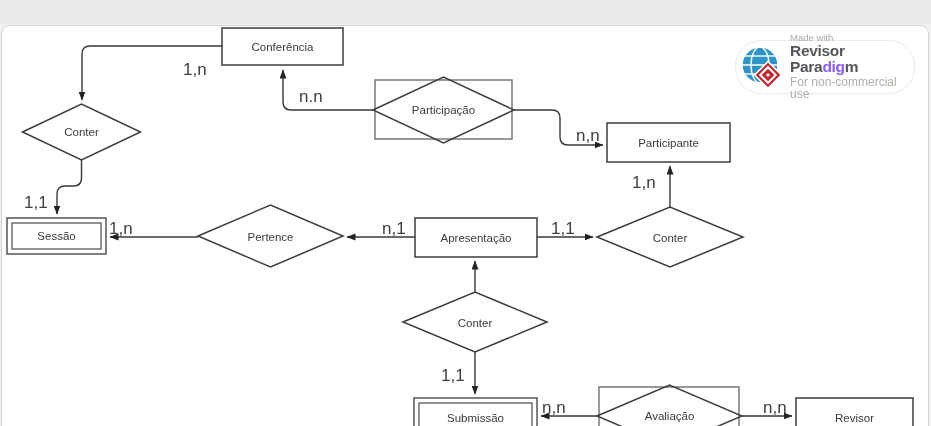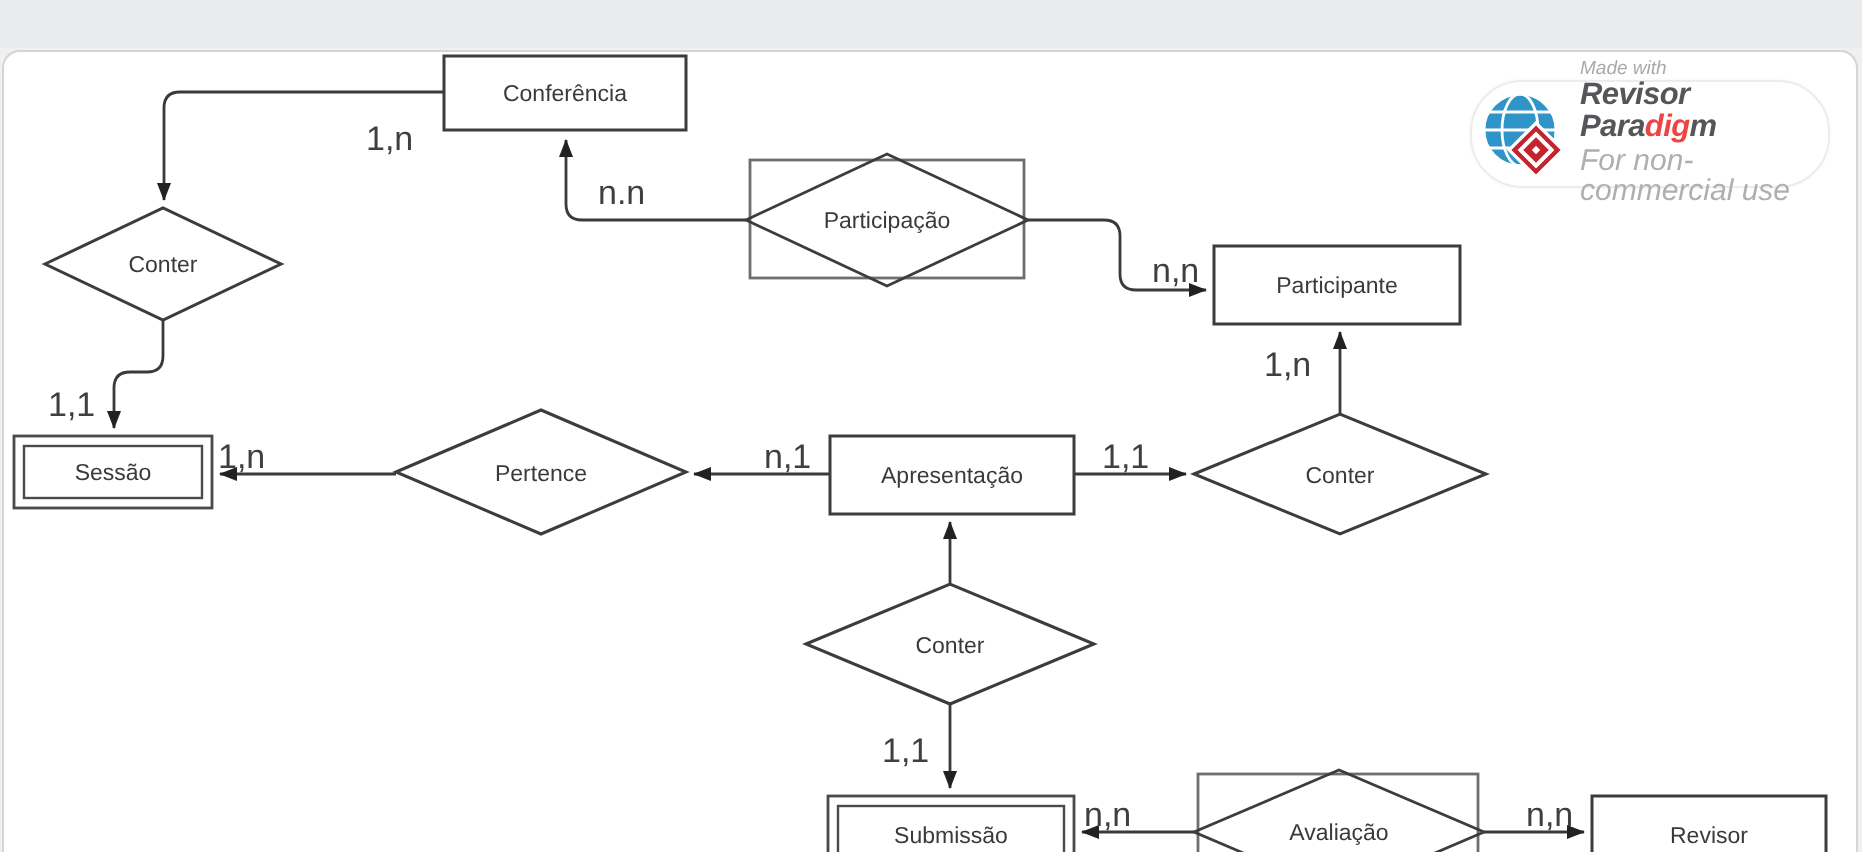--- a/index.html
+++ b/index.html
@@ -15,25 +15,25 @@
   .shape-outer{fill:#ffffff;stroke:#4a4a4a;stroke-width:1.4;}
   .shape-inner{fill:none;stroke:#4a4a4a;stroke-width:1.2;}
   .assoc-rect{fill:#ffffff;stroke:#6e6e6e;stroke-width:1.4;}
   .assoc-diamond{fill:none;stroke:#3c3c3c;stroke-width:1.4;}
   .connector{fill:none;stroke:#3a3a3a;stroke-width:1.4;}
   
   .logo{position:absolute;left:735px;top:16px;width:178px;height:52px;background:#fff;
         border:1px solid #ececec;border-radius:26px;display:flex;align-items:center;
         box-shadow:0 0 2px rgba(0,0,0,0.04);}
   .logo-globe{margin-left:3px;flex:0 0 auto;}
-  .logo-text{margin-left:5px;line-height:1.05;font-style:italic;}
+  .logo-text{margin-left:5px;line-height:1.05;}
   .logo-made{font-size:9.5px;color:#a9a9a9;}
   .logo-brand{font-size:15.5px;font-weight:bold;color:#55565a;letter-spacing:-0.3px;}
-  .logo-brand .accent{color:#ef4444;}
-  .logo-license{font-size:15px;color:#b3aeaa;}
+  .logo-brand .accent{color:#8b5cf6;}
+  .logo-license{font-size:12px;color:#b3aeaa;}
 </style>
 </head>
 <body>
 
 <div class="page">
   <div class="canvas"></div>
 
   <svg class="diagram" width="931" height="426" viewBox="0 0 931 426">
     <defs>
       <marker id="arrow" markerWidth="10" markerHeight="8" refX="8.5" refY="3.5" orient="auto" markerUnits="userSpaceOnUse">

